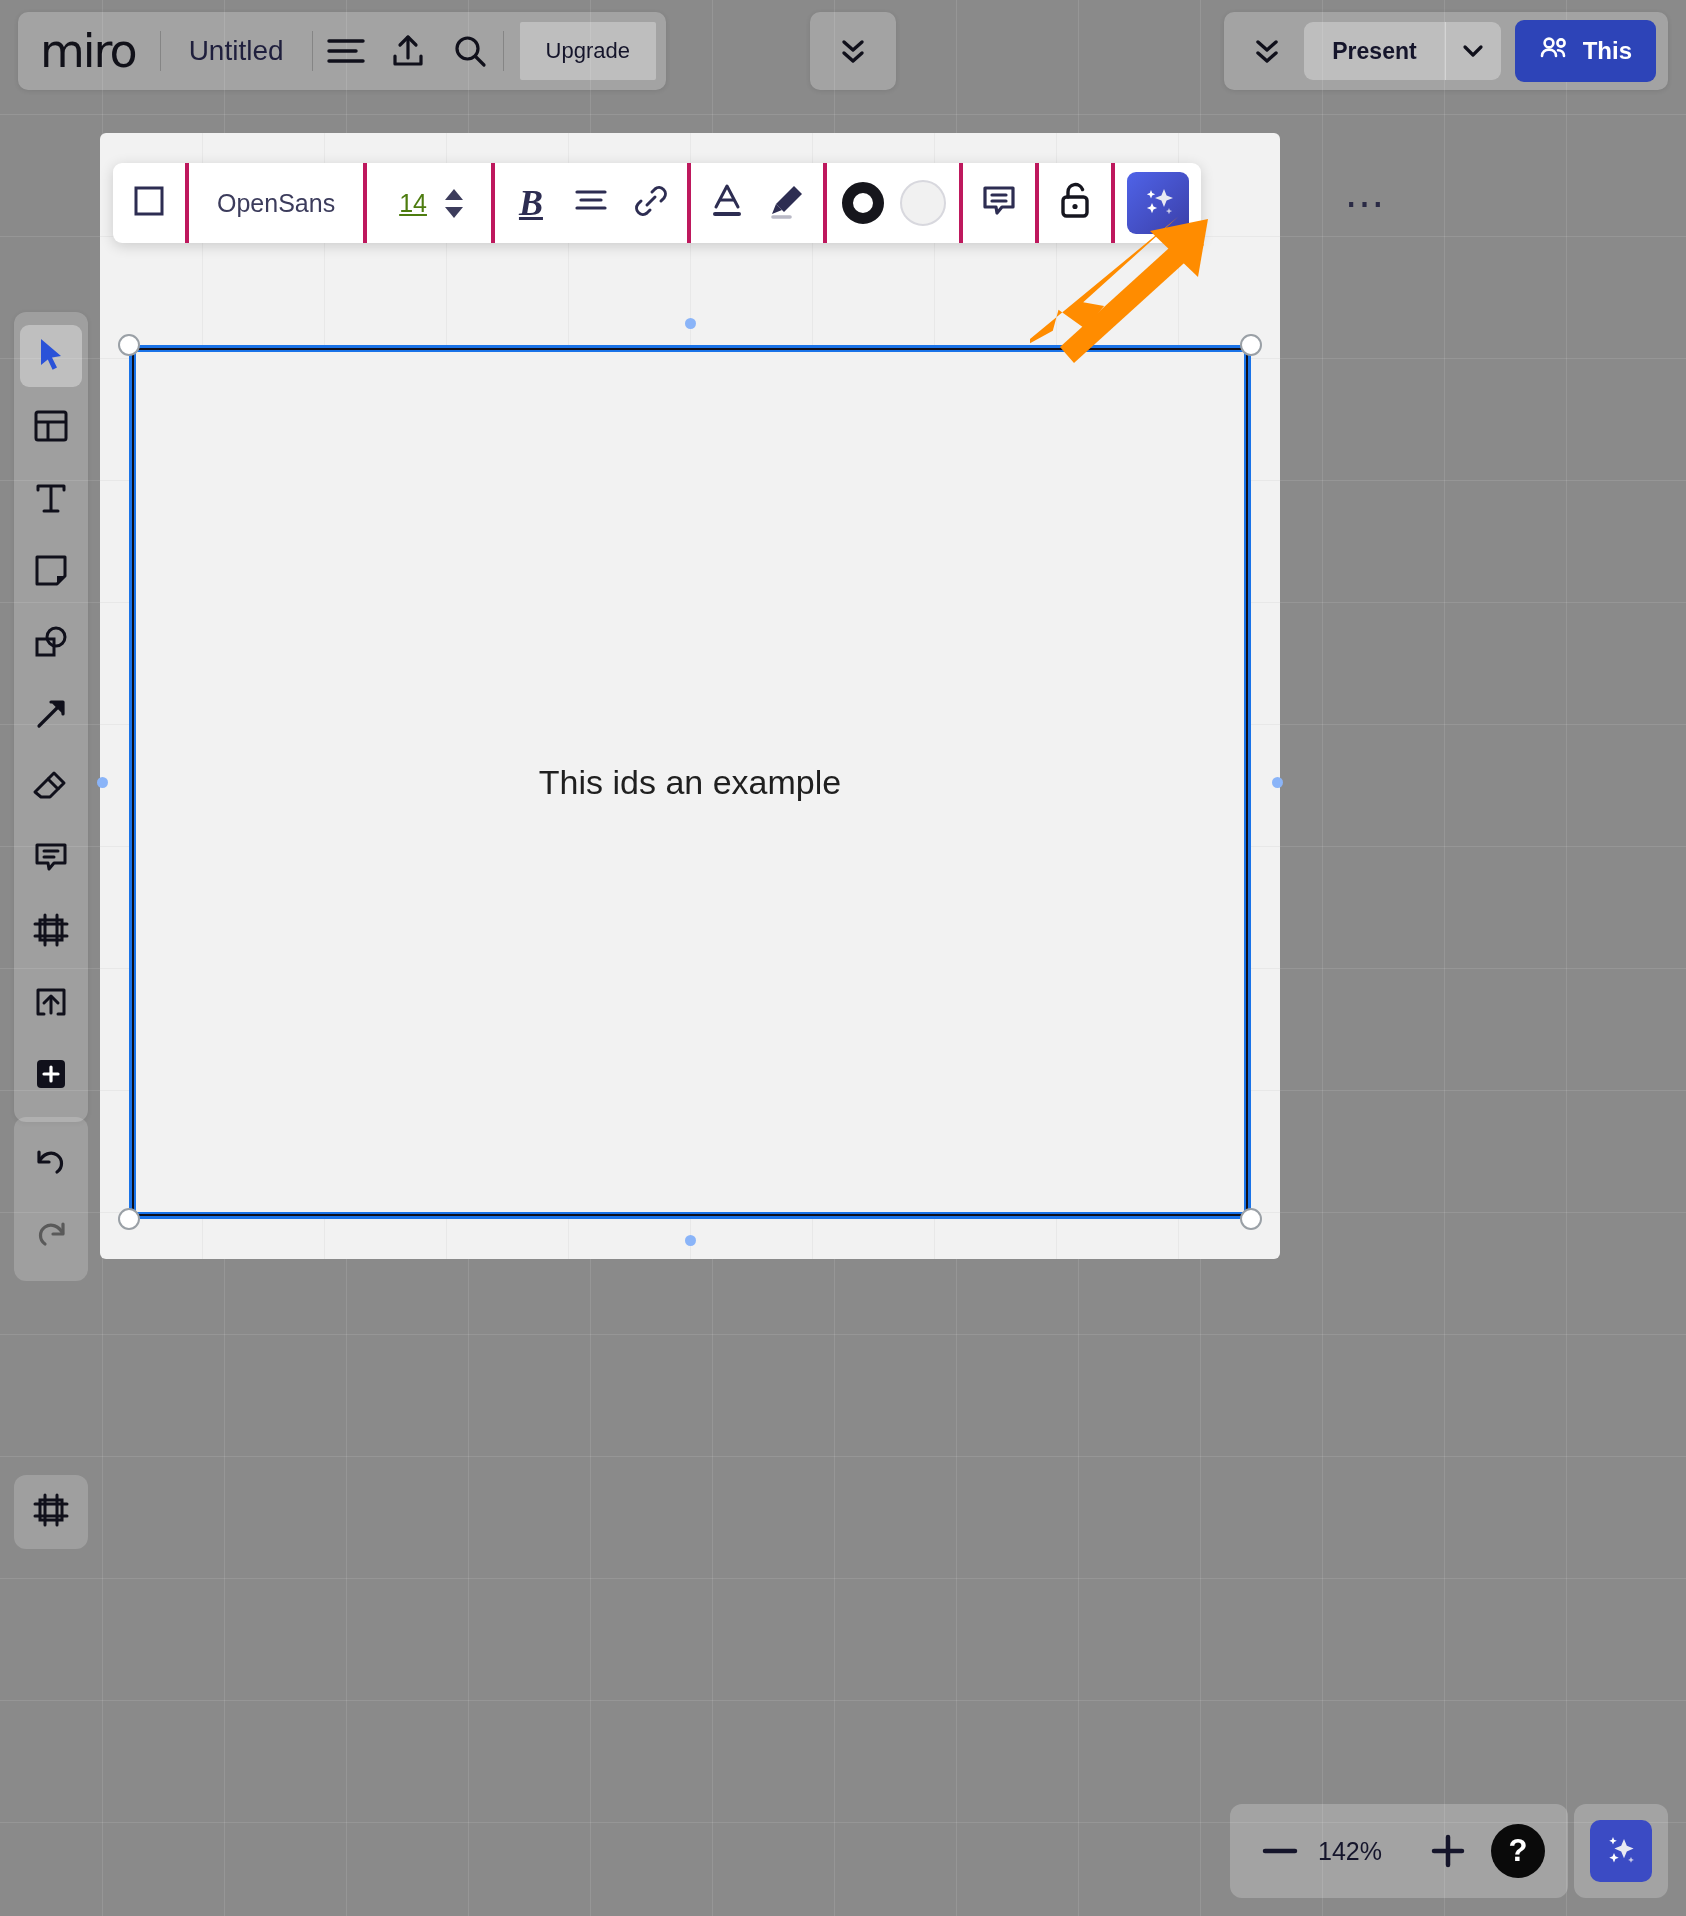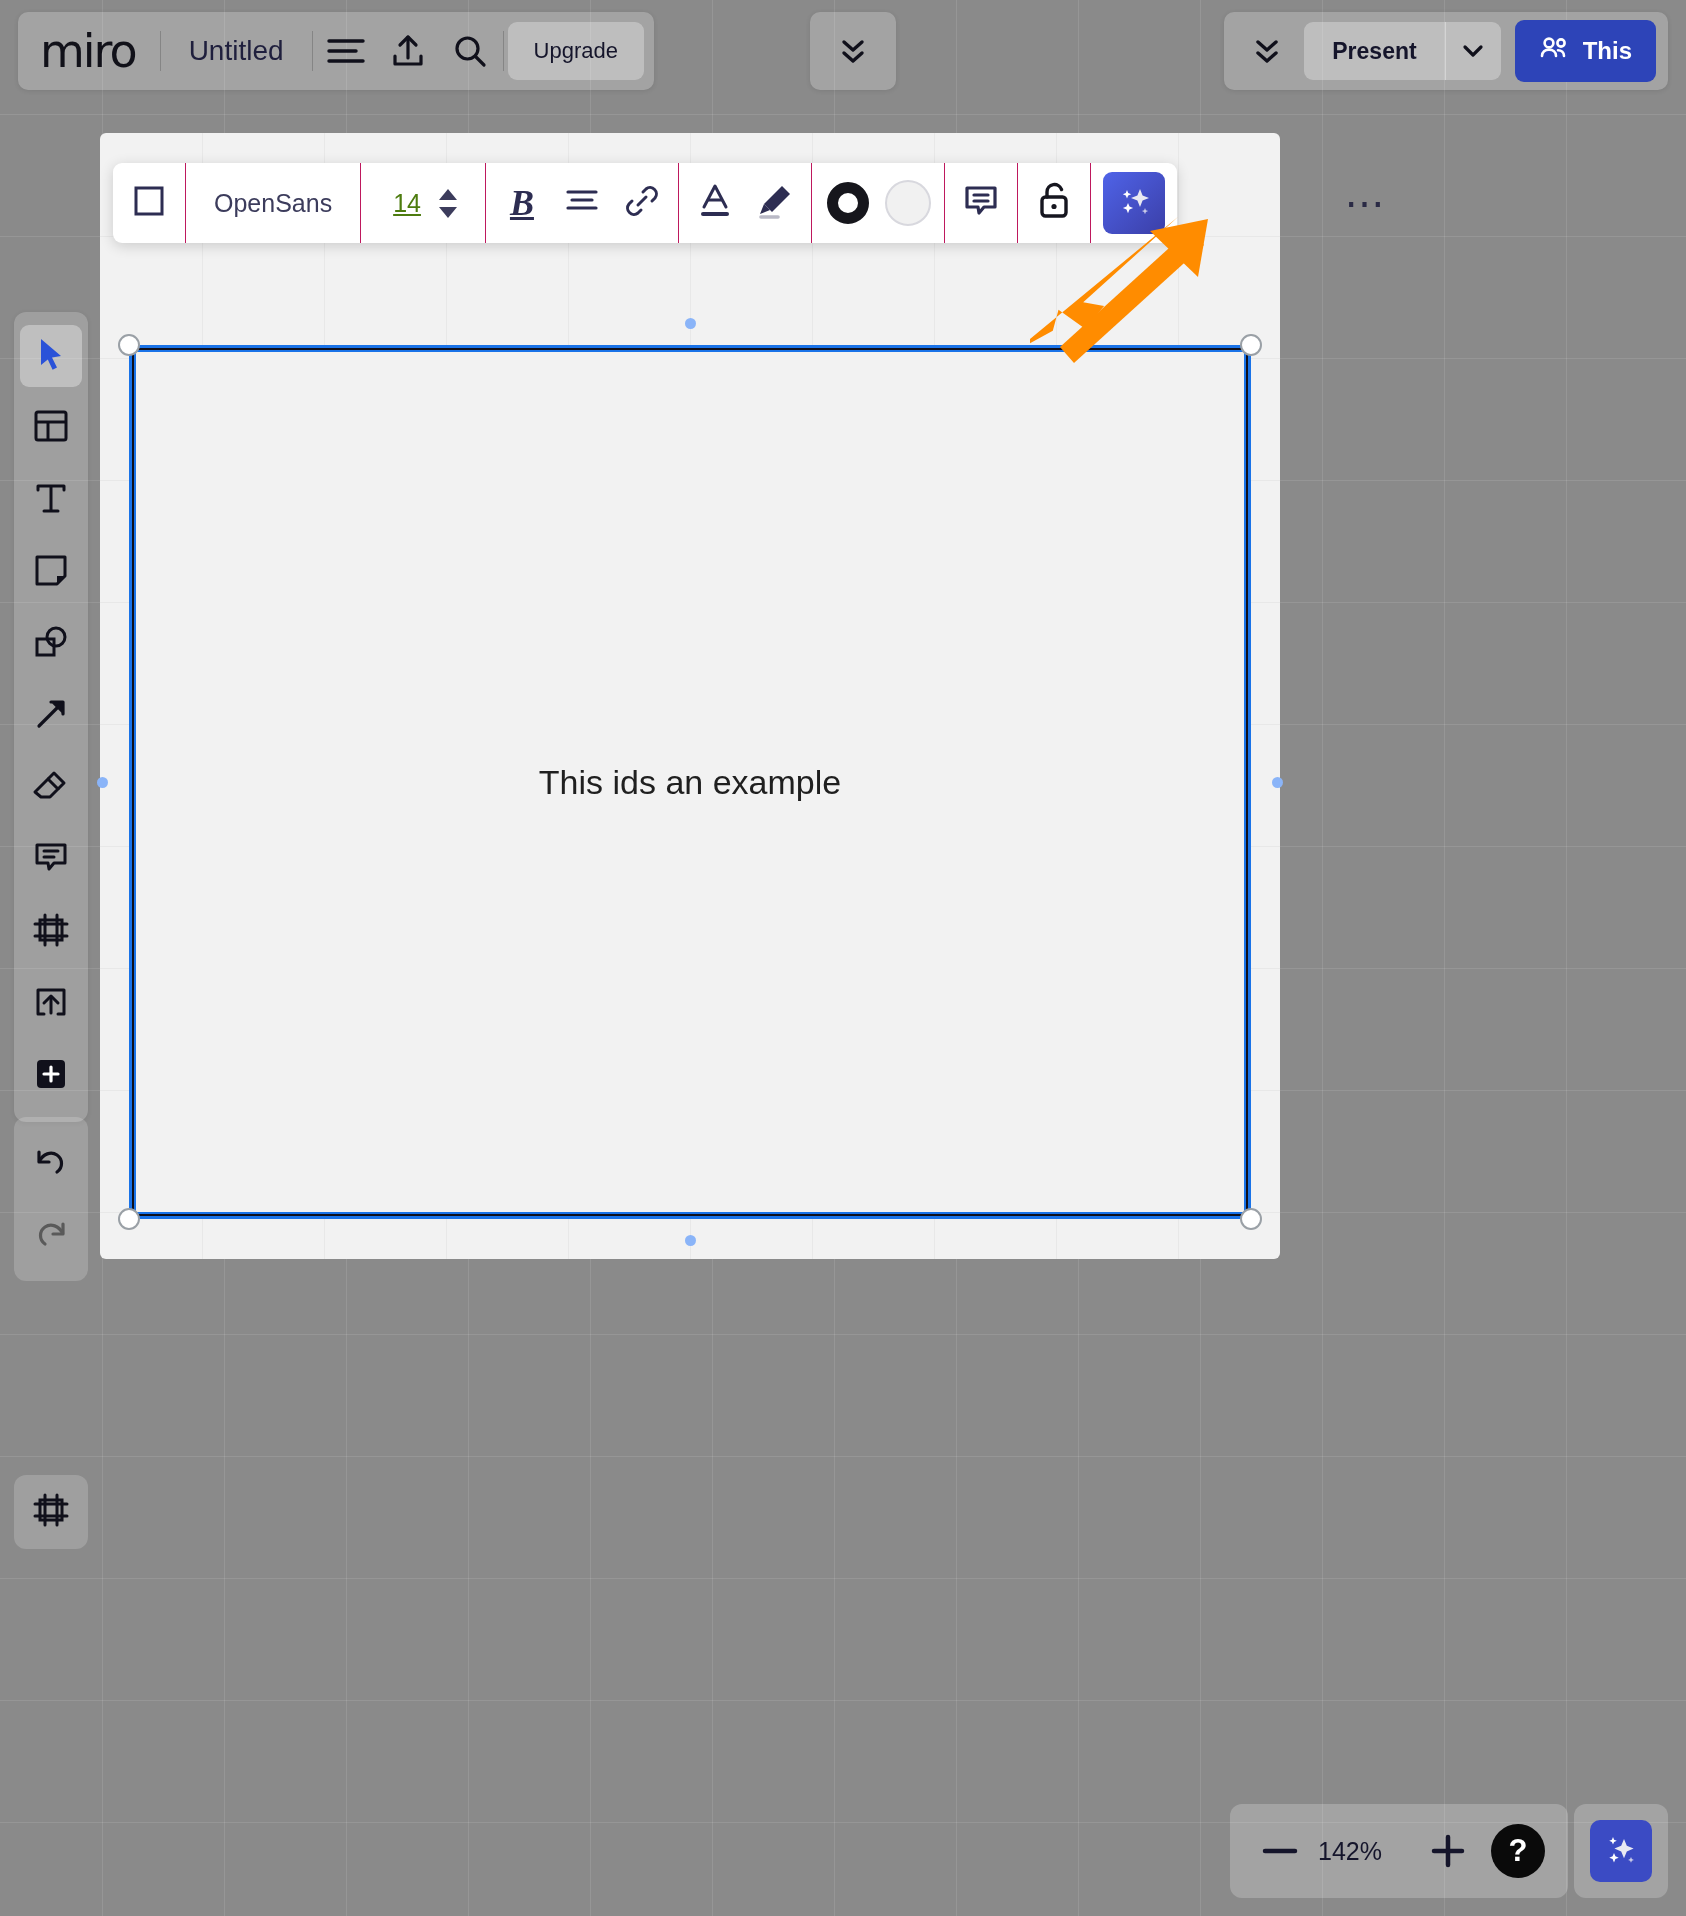--- a/index.html
+++ b/index.html
@@ -59,23 +59,23 @@
   .vdiv { width: 1px; height: 40px; background: rgba(0,0,0,0.18); margin: 0 2px; }
   .doc-title {
     font-size: 28px; color: #1f1f3d; padding: 0 26px; white-space: nowrap;
   }
   .tb-icon {
     width: 62px; height: 62px; display: flex; align-items: center; justify-content: center;
     border-radius: 8px; cursor: pointer;
   }
   .tb-icon svg { display: block; }
   .upgrade-btn {
-    margin-left: 2px; height: 58px; padding: 0 26px;
-    display: flex; align-items: center; justify-content: center;
-    background: rgba(255,255,255,0.30); border-radius: 9px;
+    margin-left: 14px; height: 58px; padding: 0 26px;
+    display: flex; align-items: center; justify-content: center;
+    background: rgba(255,255,255,0.30); border-radius: 2px;
     font-size: 22px; color: #15152b; cursor: pointer; white-space: nowrap;
   }
 
   #topbar-mid {
     left: 810px; top: 12px; width: 86px; height: 78px;
     justify-content: center;
   }
   #topbar-right {
     right: 18px; top: 12px; height: 78px;
     padding: 0 12px; 
@@ -137,21 +137,21 @@
     position: absolute; left: 113px; top: 163px;
     height: 80px;
     background: #ffffff;
     border-radius: 9px;
     box-shadow: 0 3px 14px rgba(0,0,0,0.16);
     display: flex; align-items: stretch;
     z-index: 30;
   }
   .fgroup {
     display: flex; align-items: center;
-    border-right: 1px solid #be185d;
+    border-right: 4px solid #be185d;
     padding: 0 6px;
   }
   .fgroup:last-child { border-right: none; }
   .fbtn {
     min-width: 60px; height: 80px;
     display: flex; align-items: center; justify-content: center;
     cursor: pointer;
   }
   .font-name {
     padding: 0 22px; font-size: 25px; color: #3c3c5c; white-space: nowrap;

